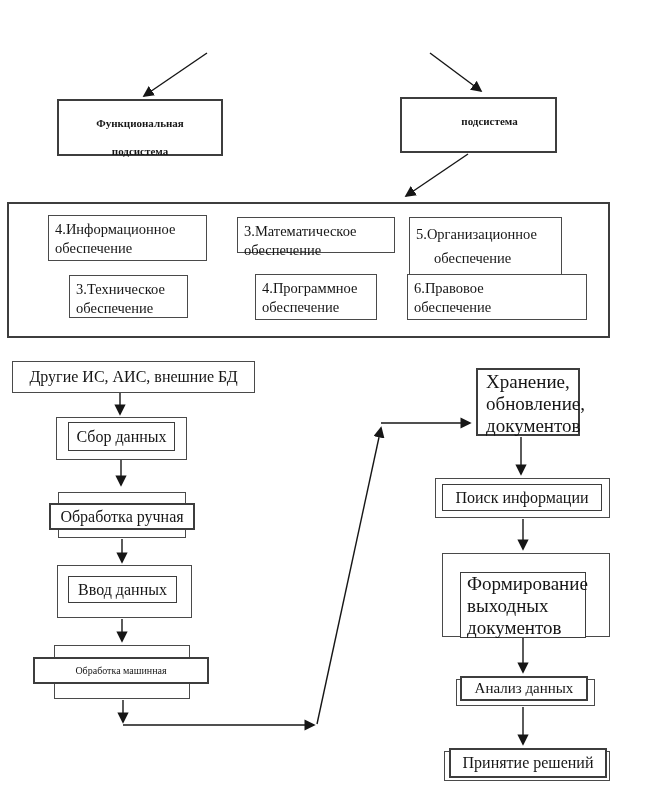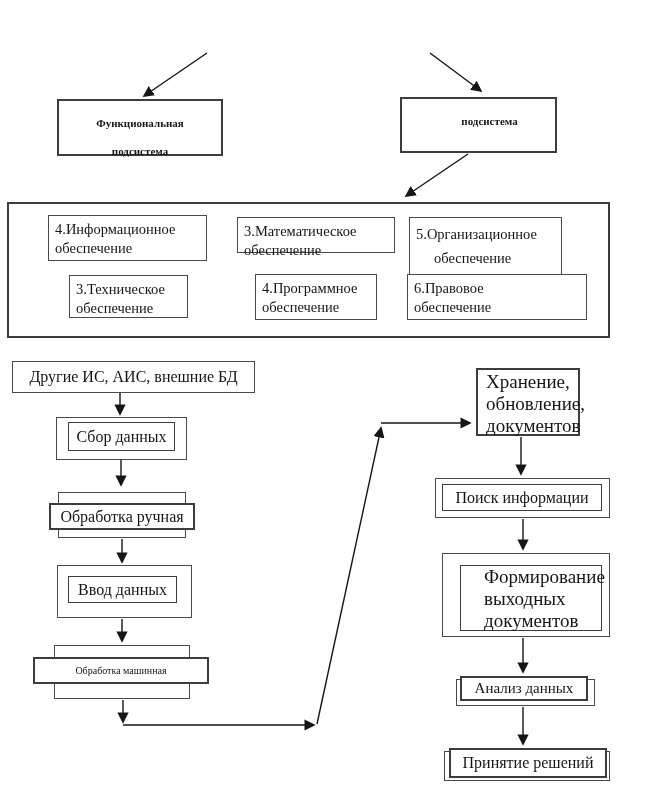--- a/index.html
+++ b/index.html
@@ -98,21 +98,21 @@
     <span class="ln">документов</span>
   </div>
 
   <div class="box thin" style="left:435px; top:478px; width:175px; height:40px;">
     <div class="box center flow" style="left:6px; top:5px; width:160px; height:27px; border-width:1.5px;">
       <span>Поиск информации</span>
     </div>
   </div>
 
   <div class="box thin" style="left:442px; top:553px; width:168px; height:84px;">
-    <div class="box l3" style="left:17px; top:11px; width:142px; height:66px; border-width:1.5px; padding:0 0 0 23px;">
+    <div class="box l3" style="left:17px; top:18px; width:126px; height:66px; border-width:1.5px; padding:0 0 0 6px;">
       <span class="ln">Формирование</span>
       <span class="ln">выходных</span>
       <span class="ln">документов</span>
     </div>
   </div>
 
   <div class="box thin noBg" style="left:456px; top:679px; width:139px; height:27px;"></div>
   <div class="box center" style="left:460px; top:676px; width:128px; height:25px; font-size:15px;">
     <span>Анализ данных</span>
   </div>

